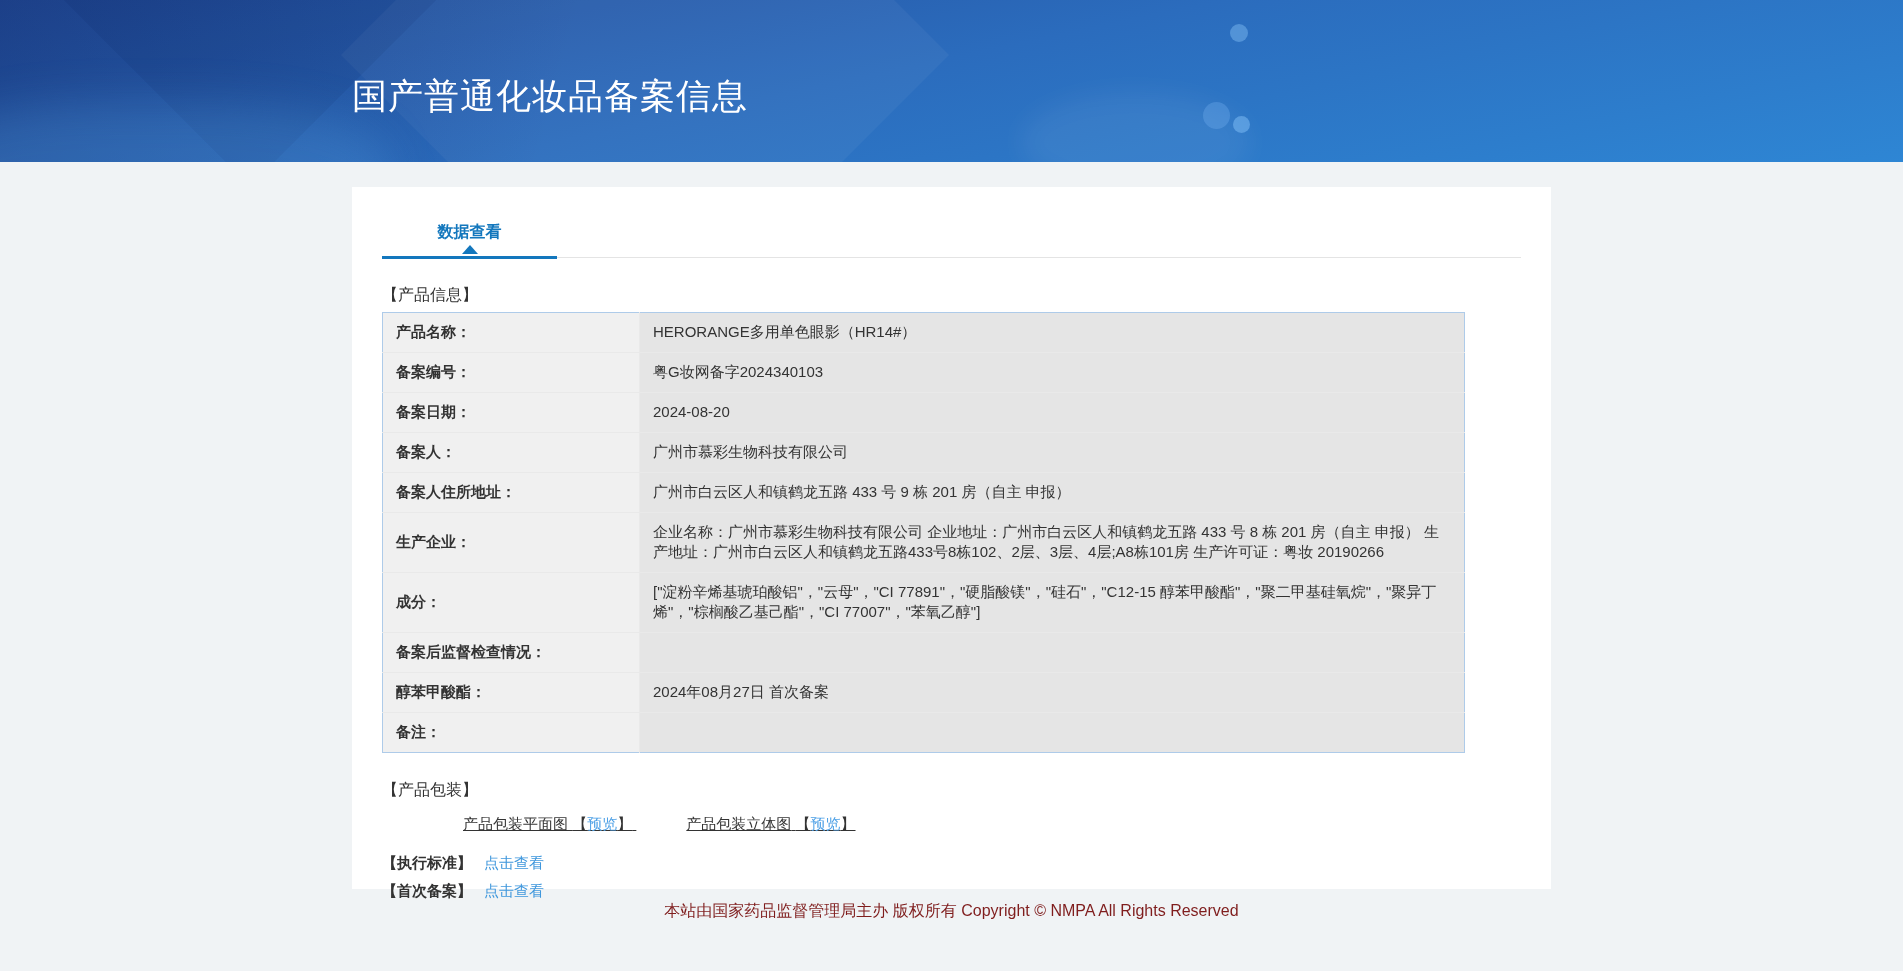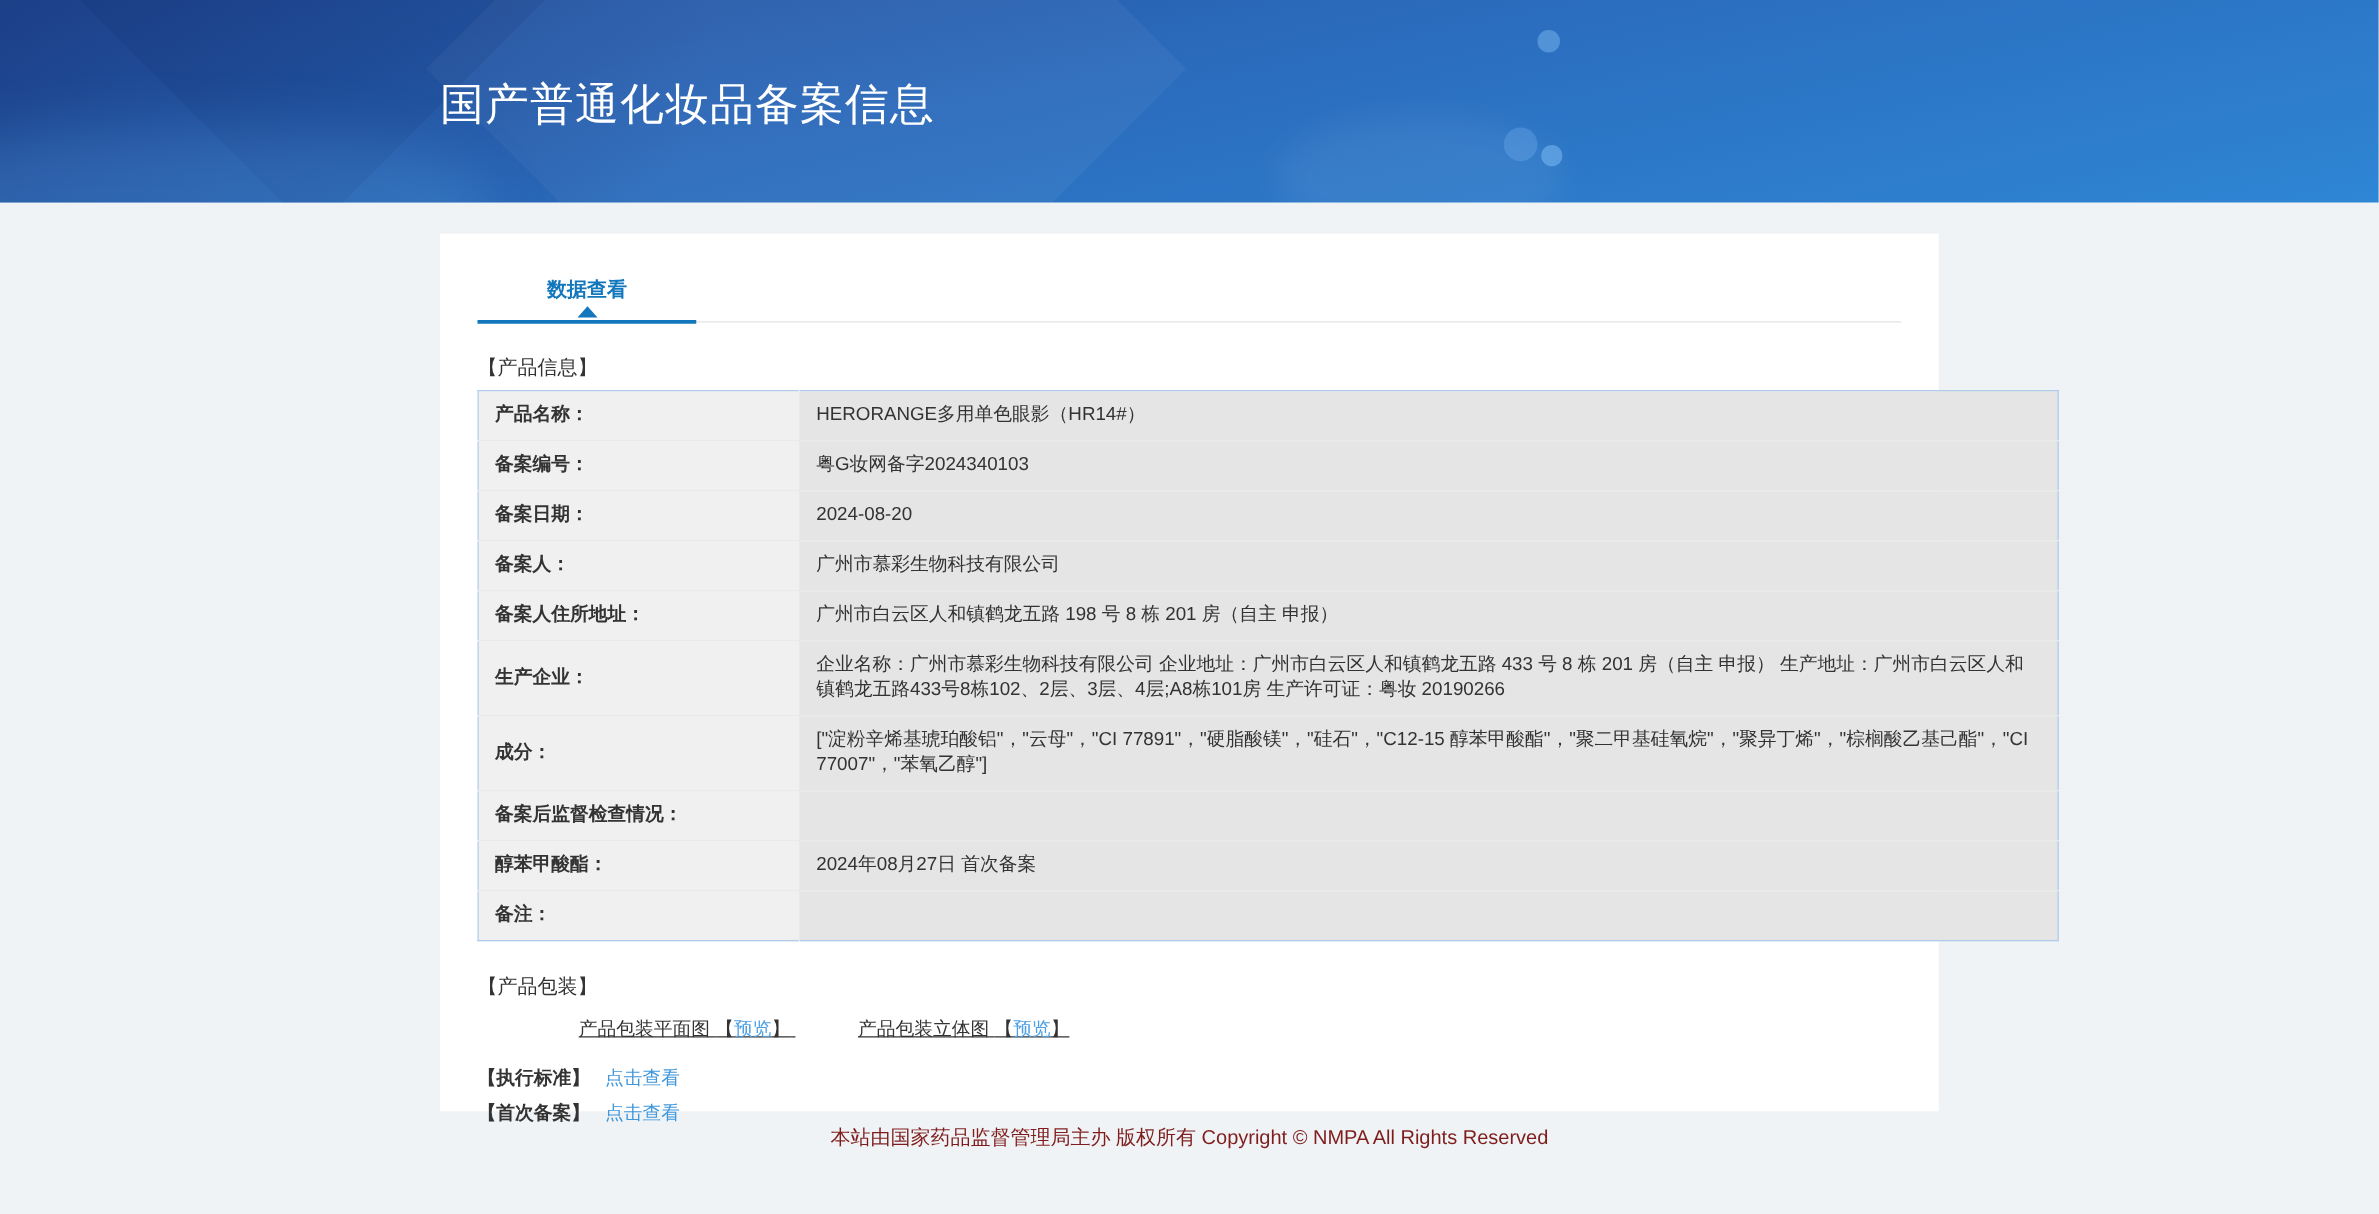--- a/index.html
+++ b/index.html
@@ -28,21 +28,21 @@
     background:linear-gradient(105deg,rgba(8,28,90,.30) 0%,rgba(8,28,90,0) 30%);
   }
   .deco{position:absolute;border-radius:50%;}
   .deco-c1{left:1230px;top:24px;width:18px;height:18px;background:rgba(130,190,245,.45);}
   .deco-c2{left:1203px;top:102px;width:27px;height:27px;background:rgba(115,175,238,.35);}
   .deco-c3{left:1233px;top:116px;width:17px;height:17px;background:rgba(130,192,248,.5);}
   .deco-blob{left:1020px;top:92px;width:230px;height:100px;background:rgba(255,255,255,.06);filter:blur(12px);}
   .deco-blob2{left:-90px;top:104px;width:480px;height:150px;background:rgba(95,175,238,.22);filter:blur(22px);border-radius:40%;}
   .deco-poly1{position:absolute;left:430px;top:-160px;width:430px;height:430px;background:rgba(255,255,255,.045);transform:rotate(45deg);}
   .deco-poly2{position:absolute;left:90px;top:-200px;width:320px;height:320px;background:rgba(0,22,82,.09);transform:rotate(45deg);}
-  .hero-inner{position:relative;width:1199px;margin:0 auto;padding-top:62px;}
+  .hero-inner{position:relative;width:1199px;margin:12px auto;padding-top:62px;}
   .hero-title{
     color:#fff;font-size:35px;font-weight:400;letter-spacing:1px;line-height:44px;
   }
   
   .wrap{width:1199px;margin:25px auto 0;}
   .card{background:#fff;height:702px;padding:0 30px;}
   
   .tabbar{position:relative;height:71px;}
   .tabbar .baseline{position:absolute;left:0;right:0;bottom:0;height:1px;background:#e4e4e4;}
   .tab{
@@ -51,21 +51,21 @@
     padding-bottom:13px;border-bottom:3px solid var(--accent-blue);cursor:pointer;
   }
   .tab .tri{
     position:absolute;left:50%;bottom:2px;transform:translateX(-50%);
     width:0;height:0;border-left:8px solid transparent;border-right:8px solid transparent;
     border-bottom:9px solid var(--accent-blue);
   }
   
   .section-title{font-size:16px;font-weight:400;color:#333;margin:26px 0 7px;line-height:21px;}
   
-  table.info{width:1265px;border-collapse:collapse;border:1px solid var(--table-border);table-layout:fixed;}
+  table.info{width:1083px;border-collapse:collapse;border:1px solid var(--table-border);table-layout:fixed;}
   table.info td{
     border-bottom:1px solid #e9e9e9;font-size:15px;line-height:20px;
     padding:9px 13px 10px;vertical-align:middle;color:#333;
   }
   table.info tr:last-child td{border-bottom:none;}
   td.lbl{width:257px;background:#f0f0f0;font-weight:700;border-right:1px solid #e9e9e9;}
   td.val{background:#e5e5e5;word-break:break-all;}
   
   .pack-row{padding-left:81px;margin-top:13px;font-size:15px;line-height:21px;}
   .pack-item{margin-right:50px;text-decoration:underline;}
@@ -123,21 +123,21 @@
         <tr>
           <td class="lbl">备案日期：</td>
           <td class="val">2024-08-20</td>
         </tr>
         <tr>
           <td class="lbl">备案人：</td>
           <td class="val">广州市慕彩生物科技有限公司</td>
         </tr>
         <tr>
           <td class="lbl">备案人住所地址：</td>
-          <td class="val">广州市白云区人和镇鹤龙五路 198 号 8 栋 201 房（自主 申报）</td>
+          <td class="val">广州市白云区人和镇鹤龙五路 433 号 9 栋 201 房（自主 申报）</td>
         </tr>
         <tr>
           <td class="lbl">生产企业：</td>
           <td class="val">企业名称：广州市慕彩生物科技有限公司 企业地址：广州市白云区人和镇鹤龙五路 433 号 8 栋 201 房（自主 申报） 生产地址：广州市白云区人和镇鹤龙五路433号8栋102、2层、3层、4层;A8栋101房 生产许可证：粤妆 20190266</td>
         </tr>
         <tr>
           <td class="lbl">成分：</td>
           <td class="val">["淀粉辛烯基琥珀酸铝"，"云母"，"CI 77891"，"硬脂酸镁"，"硅石"，"C12-15 醇苯甲酸酯"，"聚二甲基硅氧烷"，"聚异丁烯"，"棕榈酸乙基己酯"，"CI 77007"，"苯氧乙醇"]</td>
         </tr>
         <tr>

